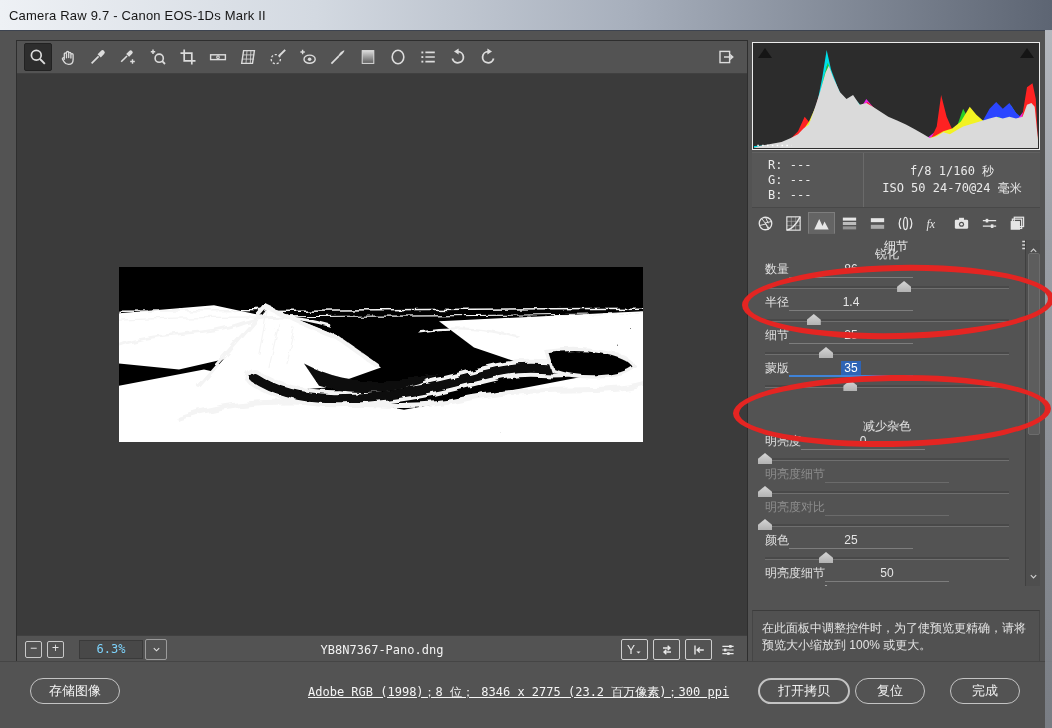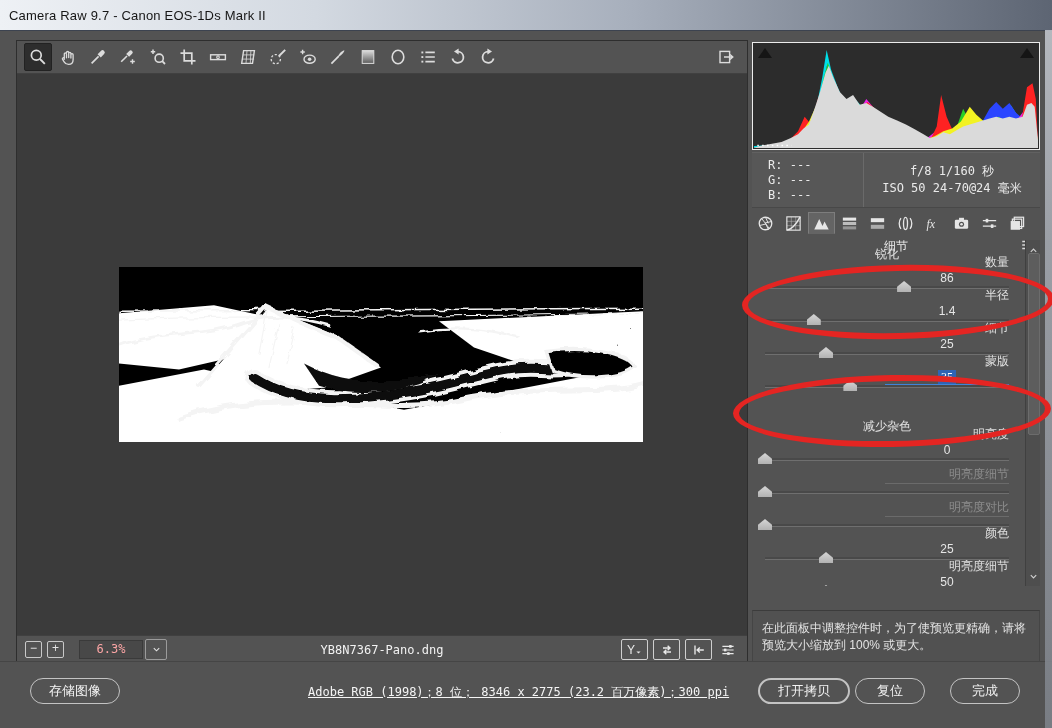--- a/index.html
+++ b/index.html
@@ -25,21 +25,21 @@
   .tool-spacer{flex:1;}
   .canvas{flex:1;position:relative;background:#3b3b3b;overflow:hidden;}
   .img-frame{position:absolute;left:102px;top:193px;width:524px;height:175px;background:#000;}
   .img-frame svg{display:block;width:100%;height:100%;}
   
   .statusbar{height:27px;border-top:1px solid #404040;display:flex;align-items:center;
     padding:0 8px;position:relative;background:#535353;}
   .sq-btn{width:15px;height:15px;border:1px solid #c9c9c9;border-radius:2px;color:#e6e6e6;
     font-size:12px;line-height:13px;text-align:center;margin-right:5px;}
   .zoom-box{width:62px;height:17px;background:#484848;border:1px solid #3a3a3a;
-    color:#fca5a5;font-size:12px;text-align:center;line-height:17px;margin:0 0 0 10px;
+    color:#7dd3fc;font-size:12px;text-align:center;line-height:17px;margin:0 0 0 10px;
     font-family:"DejaVu Sans Mono",monospace;}
   .zoom-dd{width:20px;height:19px;border:1px solid #9b9b9b;border-radius:2px;color:#e2e2e2;
     display:flex;align-items:center;justify-content:center;margin-left:2px;}
   .fname{position:absolute;left:0;right:0;text-align:center;color:#f2f2f2;font-size:12px;
     font-family:"DejaVu Sans Mono",monospace;pointer-events:none;}
   .sb-right{margin-left:auto;display:flex;align-items:center;gap:5px;}
   .box-btn{min-width:21px;height:19px;border:1px solid #cfcfcf;border-radius:2px;color:#e8e8e8;
     display:flex;align-items:center;justify-content:center;font-size:12px;padding:0 2px;}
   .box-btn .ic,.plain-btn .ic{width:16px;height:16px;}
   .plain-btn{width:22px;height:19px;display:flex;align-items:center;justify-content:center;color:#e8e8e8;}
@@ -64,28 +64,28 @@
   .panel-header{position:absolute;left:0;top:198px;width:288px;height:16px;text-align:center;
     color:#ececec;font-size:12px;}
   .panel-menu{position:absolute;right:4px;top:0;color:#d8d8d8;width:16px;height:14px;}
   .panel-menu .ic{width:15px;height:14px;}
   .panel-body{position:absolute;left:0;top:200px;width:288px;height:346px;overflow:hidden;}
   .panel-content{position:absolute;left:13px;top:0;width:244px;}
   .ssection{text-align:center;color:#e2e2e2;font-size:12px;height:16px;margin-top:6px;}
   .ssection.gap{margin-top:24px;}
   .srow{height:33px;}
   .srow.mb{margin-bottom:2px;}
-  .sline{display:flex;justify-content:center;align-items:flex-end;height:16px;font-size:12px;flex-direction:column;}
+  .sline{display:flex;justify-content:flex-start;align-items:flex-end;height:16px;font-size:12px;}
   .slabel{color:#e0e0e0;}
   .srow.disabled .slabel{color:#8d8d8d;}
   .sval{width:124px;text-align:center;color:#e6e6e6;border-bottom:1px solid #7d7d7d;
     height:15px;line-height:15px;}
   .srow.disabled .sval{border-bottom-color:#6b6b6b;}
   .srow.selected .sval{border-bottom:2px solid #3f83d8;height:14px;}
-  .selhl{background:#2e64b5;color:#fff;padding:0 3px;font-family:Liberation Serif, serif;}
+  .selhl{background:#2e64b5;color:#fff;padding:0 3px;}
   .strack{position:relative;height:17px;}
   .sbar{position:absolute;left:0;right:0;top:8px;height:2px;background:#494949;
     border-bottom:1px solid #6f6f6f;}
   .sthumb{position:absolute;top:3px;width:14px;height:11px;margin-left:-7px;
     background:linear-gradient(180deg,#d6d6d6,#b2b2b2);
     clip-path:polygon(50% 0,100% 52%,100% 100%,0 100%,0 52%);}
   .vscroll{position:absolute;right:0;top:0;width:15px;height:346px;background:#4e4e4e;
     border-left:1px solid #404040;box-sizing:border-box;}
   .vscroll .chev{position:absolute;left:0;width:100%;text-align:center;color:#cfcfcf;}
   .vscroll .up{top:1px;} .vscroll .dn{bottom:1px;}

